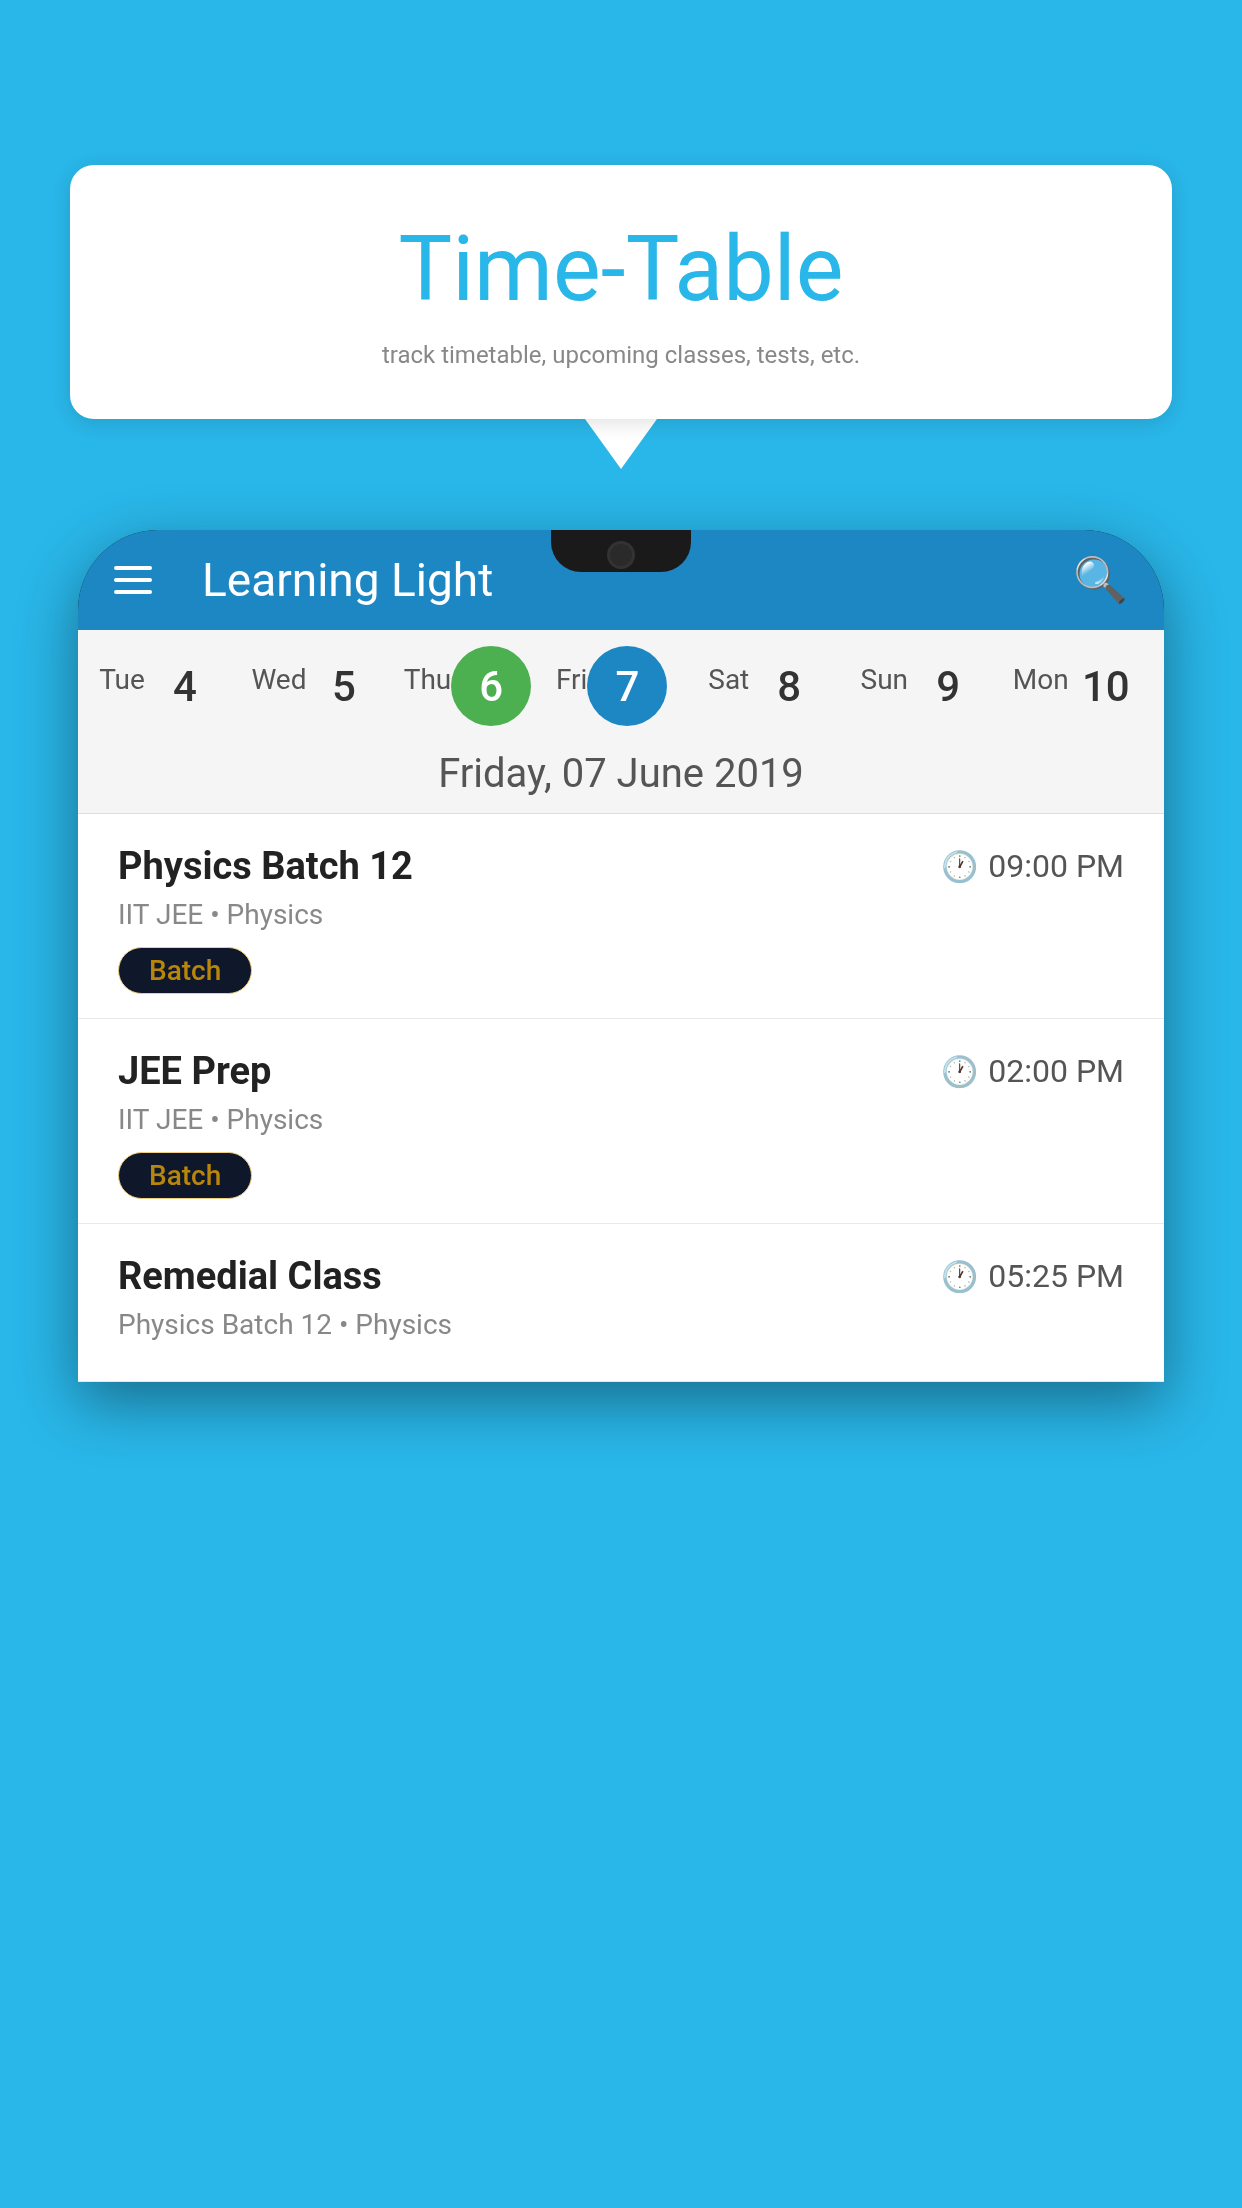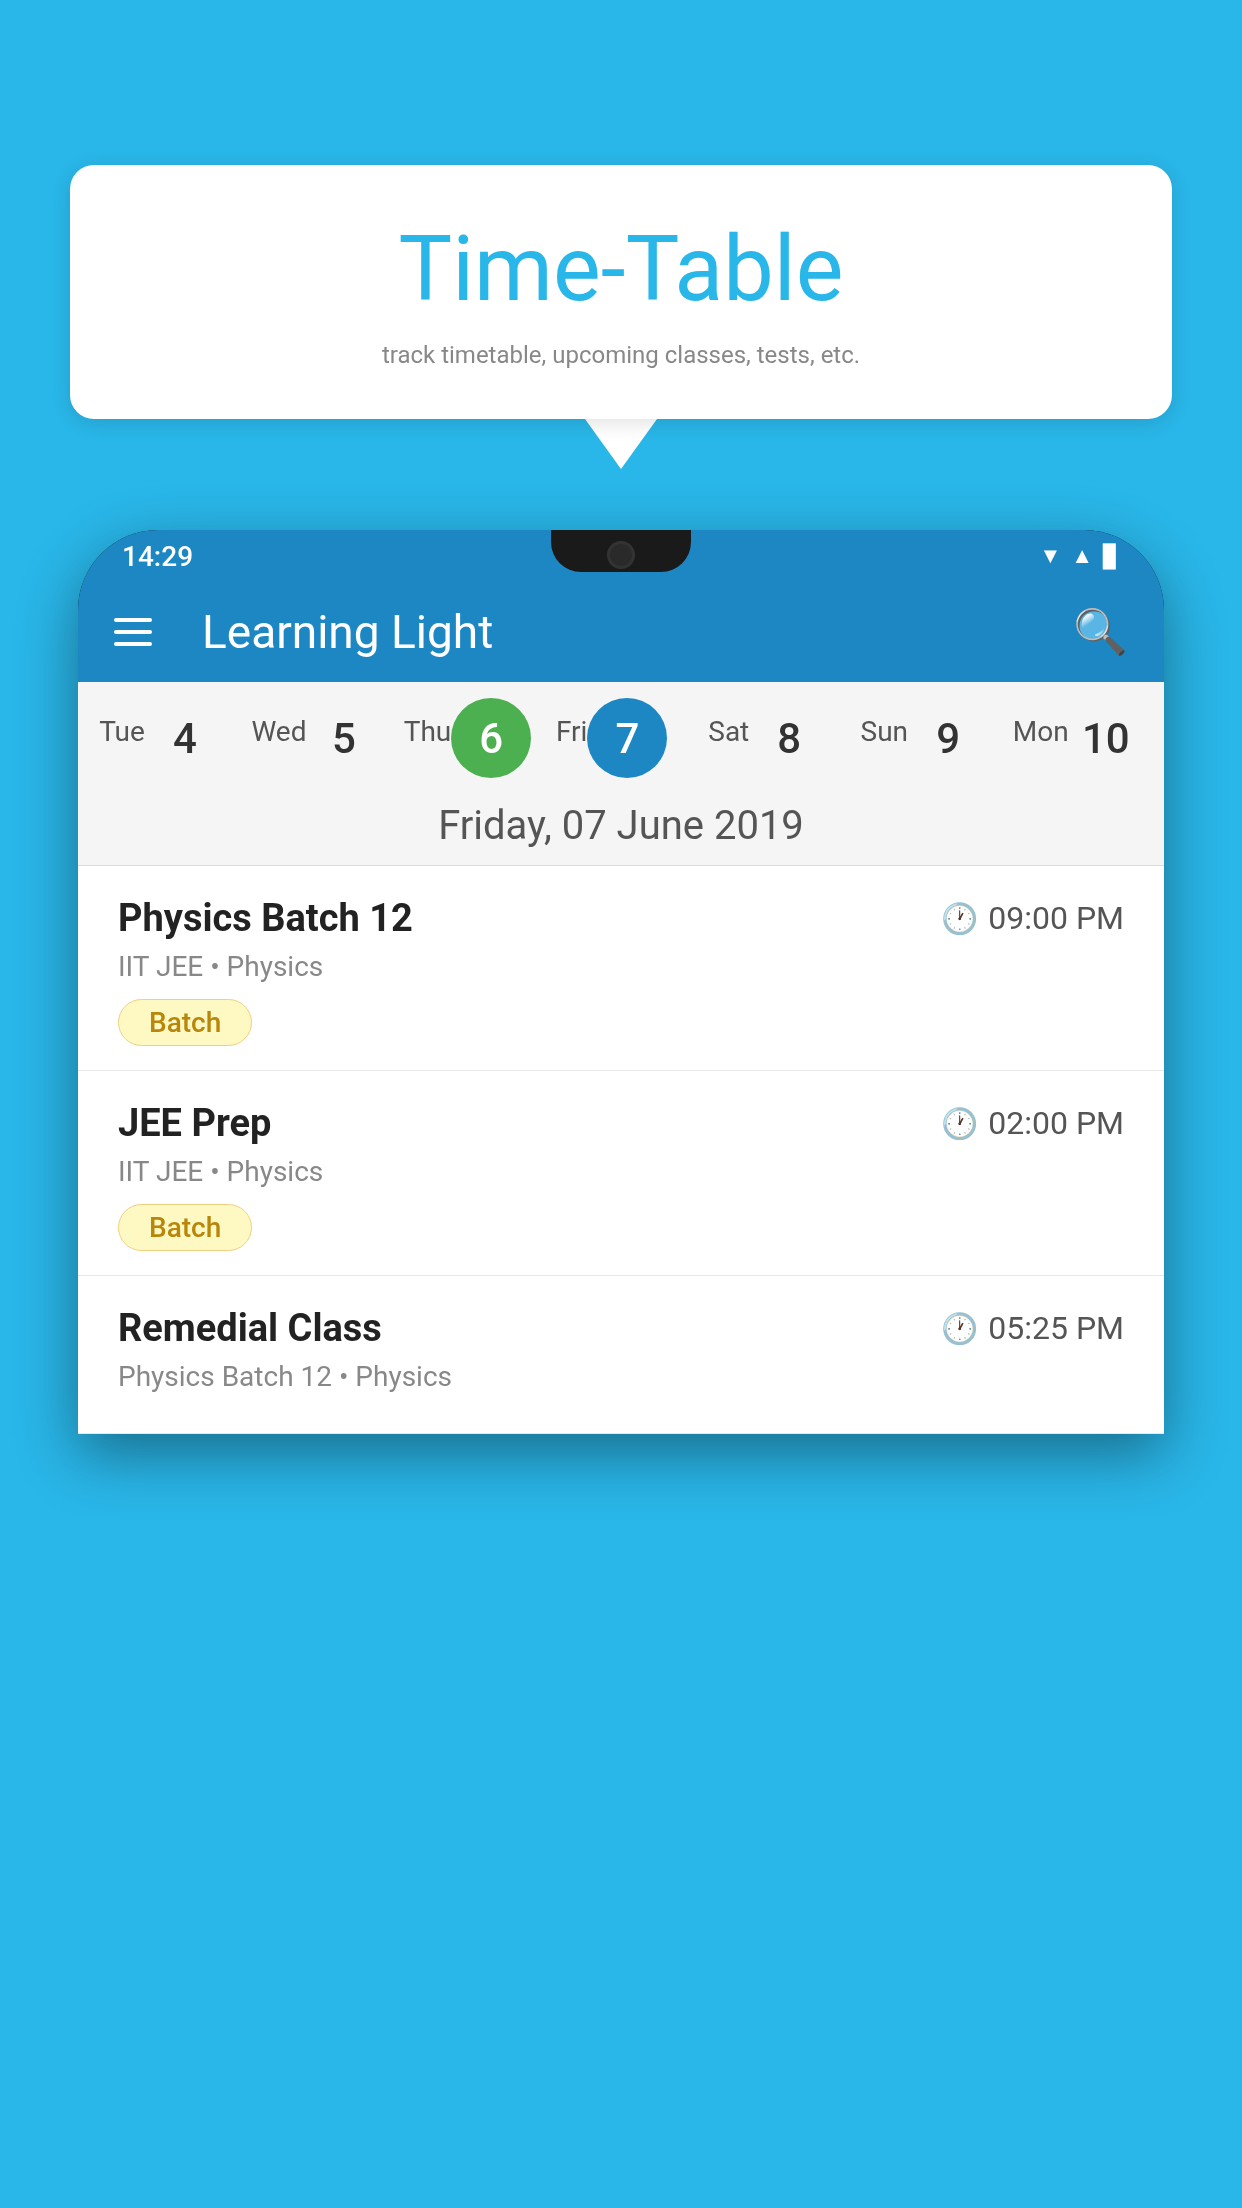--- a/index.html
+++ b/index.html
@@ -268,21 +268,21 @@
     }
 
     .class-detail {
       font-size: 28px;
       color: #888;
       margin-bottom: 16px;
     }
 
     .batch-badge {
       display: inline-block;
-      background: #fef9c3;
+      background: #0f172a;
       color: #B8860B;
       border: 1px solid #F0D080;
       border-radius: 30px;
       padding: 6px 30px;
       font-size: 28px;
       font-weight: 500;
     }
   </style>
 </head>
 <body>
@@ -291,28 +291,20 @@
   <div class="speech-bubble">
     <div class="speech-bubble-title">Time-Table</div>
     <div class="speech-bubble-subtitle">track timetable, upcoming classes, tests, etc.</div>
   </div>
   <div class="speech-bubble-arrow"></div>
 </div>
 
 <div class="phone-container">
   <div class="phone-frame">
 
-    <div class="status-bar">
-      <span class="status-time">14:29</span>
-      <div class="status-icons">
-        <span class="status-icon">▼</span>
-        <span class="status-icon">▲</span>
-        <span class="status-icon">▊</span>
-      </div>
-    </div>
 
     <div class="app-bar">
       <div class="hamburger-icon">
         <span></span>
         <span></span>
         <span></span>
       </div>
       <span class="app-title">Learning Light</span>
       <span class="search-icon">🔍</span>
     </div>

